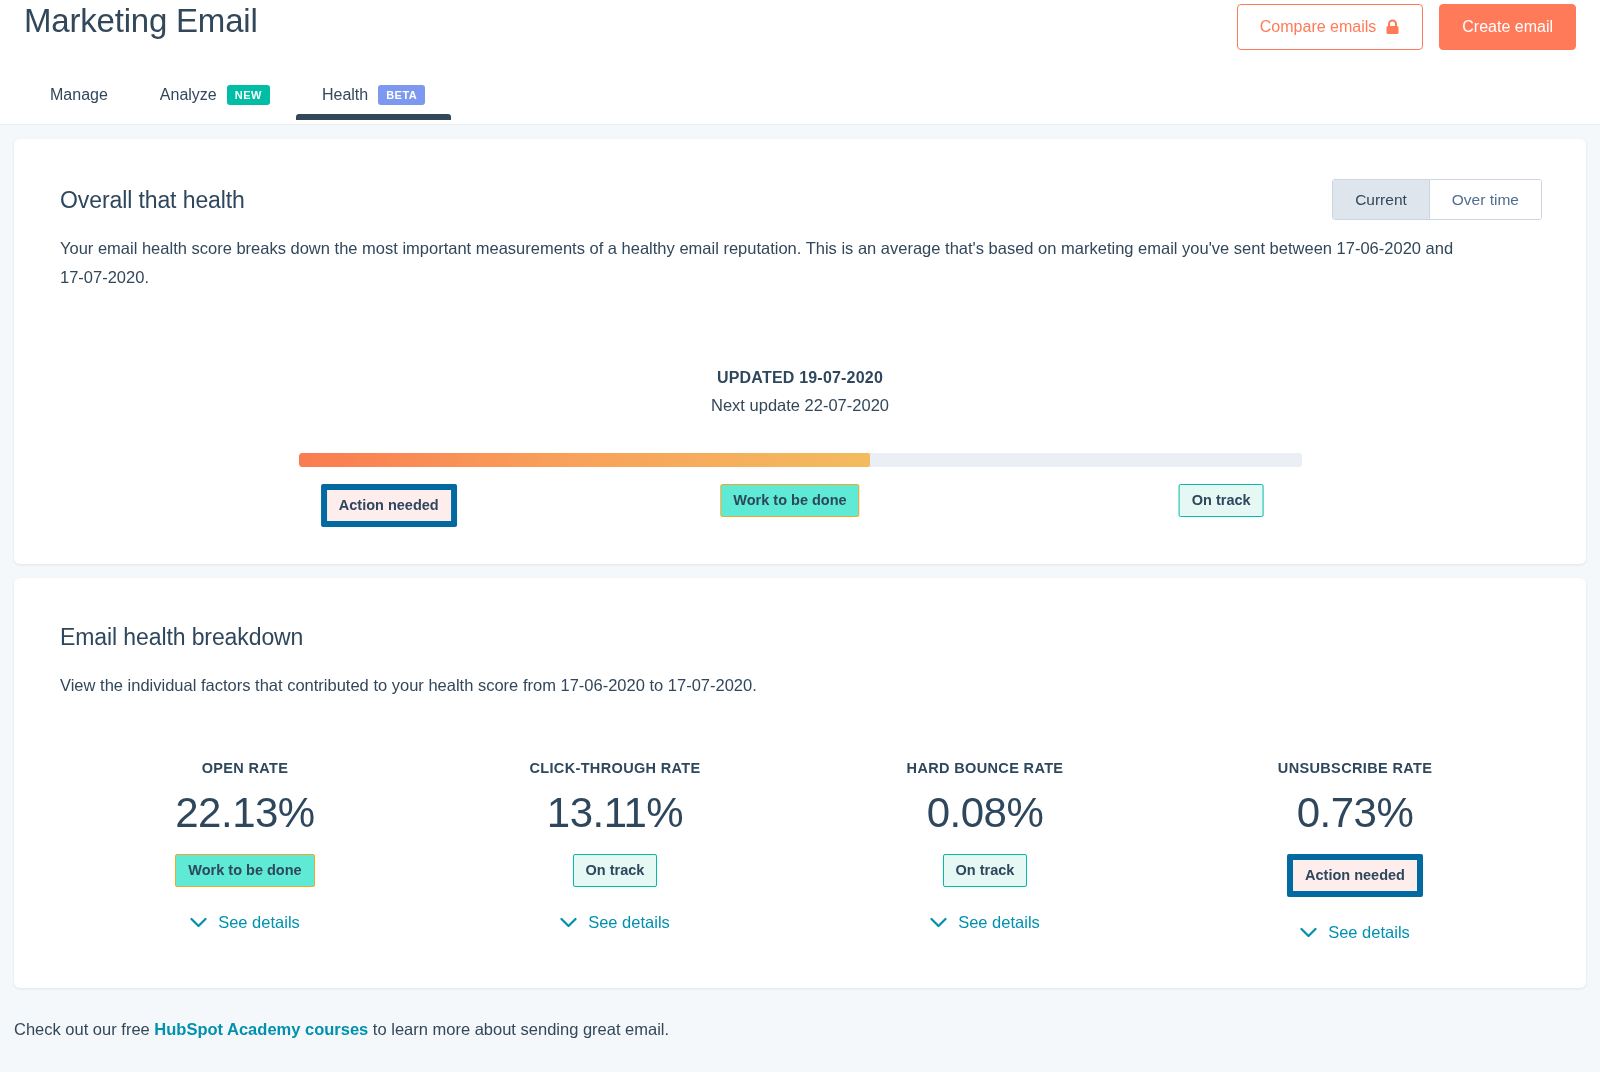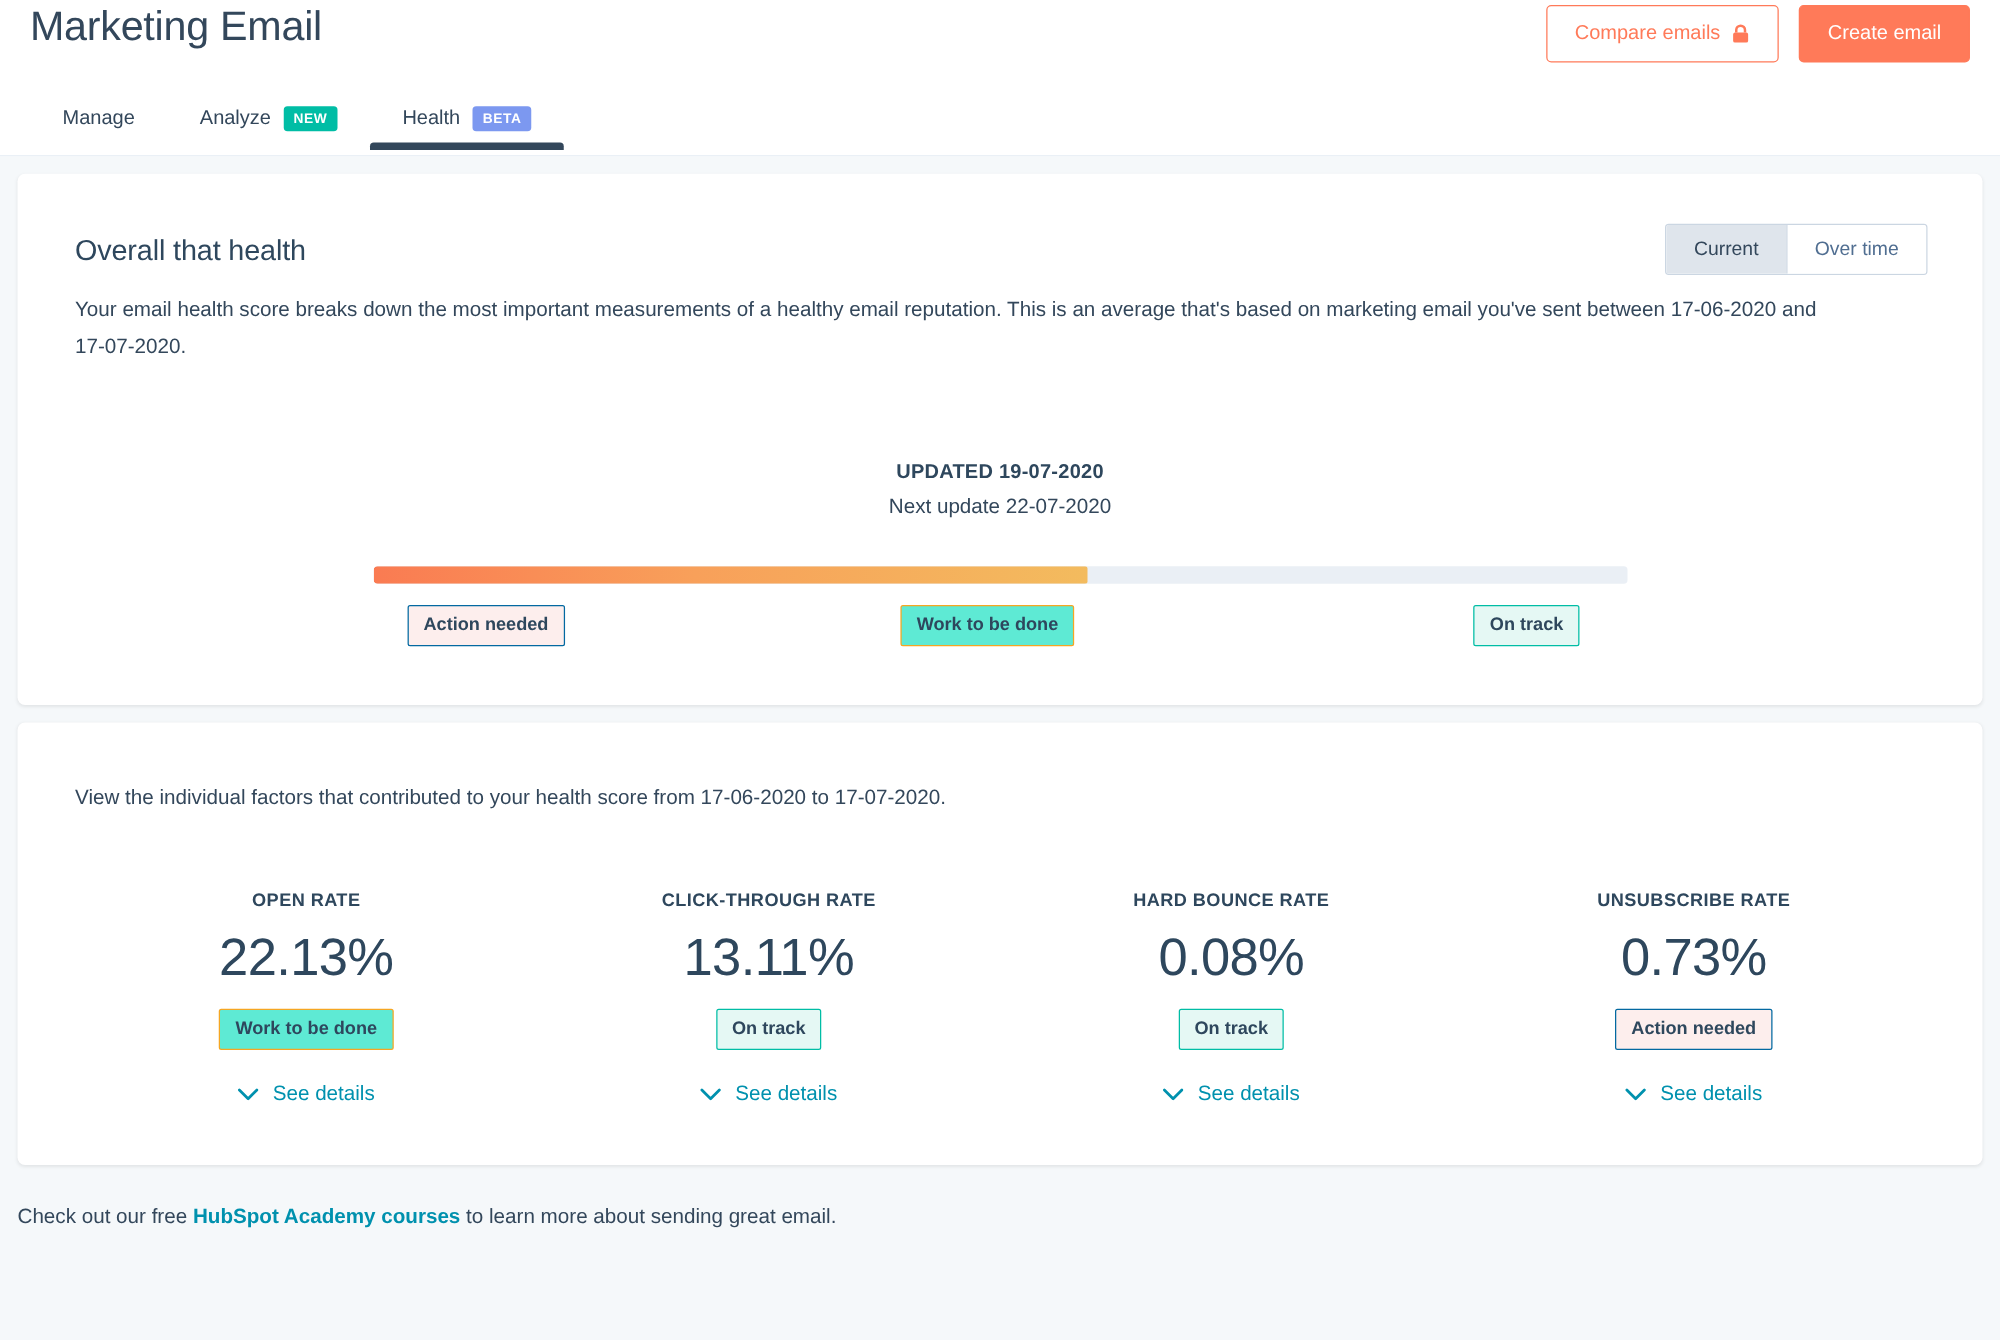--- a/index.html
+++ b/index.html
@@ -192,21 +192,21 @@
   .status-pill {
     display: inline-block;
     font-size: 14.5px;
     font-weight: bold;
     color: #2e475d;
     padding: 6px 12px;
     border-radius: 2px;
     line-height: 19px;
     white-space: nowrap;
   }
-  .status-action  { background: #fdeeed; border: 1px solid #0369a1; }
+  .status-action  { background: #fdeeed; border: 6px solid #0369a1; }
   .status-work    { background: #5eead4; border: 1px solid #f5a623; }
   .status-ontrack { background: #e5f8f4; border: 1px solid #00bda5; }
 
   
   .metrics {
     display: flex;
     margin-top: 60px;
   }
   .metric {
     flex: 1;
@@ -305,20 +305,21 @@
       </div>
       <div class="progress-labels">
         <span class="status-pill status-action" id="scale-action" style="left: 9%; transform: translateX(-50%);">Action needed</span>
         <span class="status-pill status-work" id="scale-work" style="left: 49%; transform: translateX(-50%);">Work to be done</span>
         <span class="status-pill status-ontrack" id="scale-ontrack" style="left: 92%; transform: translateX(-50%);">On track</span>
       </div>
     </div>
   </div>
 
   <div class="card card-breakdown">
+    <div class="section-title">Email health breakdown</div>
     <div class="section-desc">View the individual factors that contributed to your health score from 17-06-2020 to 17-07-2020.</div>
 
     <div class="metrics" id="metrics-row">
         <div class="metric"><div class="metric-label">OPEN RATE</div><div class="metric-value">22.13%</div><div class="metric-status"><span class="status-pill status-work">Work to be done</span></div><div class="see-details">
             <span class="chev">
               <svg width="17" height="11" viewBox="0 0 17 11">
                 <path d="M1.5 2L8.5 9L15.5 2" fill="none" stroke="#0091ae" stroke-width="2.2" stroke-linecap="round" stroke-linejoin="round"></path>
               </svg>
             </span>
             <span>See details</span>

